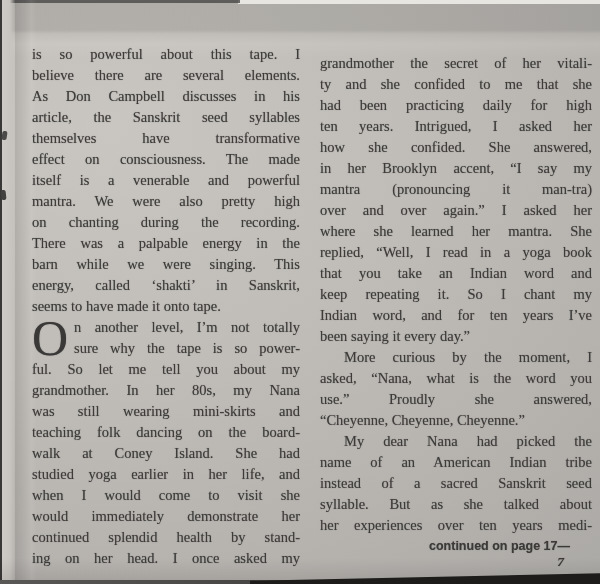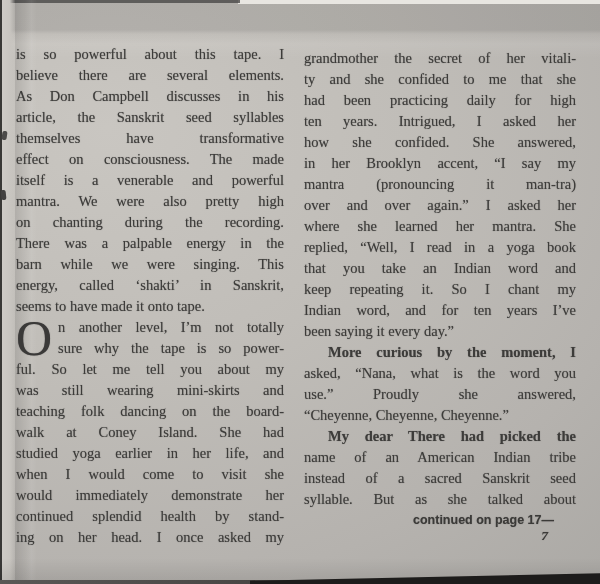--- a/index.html
+++ b/index.html
@@ -21,33 +21,34 @@
   .crease-left{position:absolute;left:15px;top:0;width:22px;height:100%;
      background:linear-gradient(90deg,rgba(0,0,0,0.10) 0%,rgba(0,0,0,0.03) 45%,rgba(255,255,255,0.06) 75%,rgba(0,0,0,0) 100%);}
   .tick-mark-1{position:absolute;left:2px;top:131px;width:5px;height:9px;background:#4b4a48;border-radius:2px;transform:rotate(8deg);}
   .tick-mark-2{position:absolute;left:1px;top:190px;width:5px;height:10px;background:#424140;border-radius:2px;transform:rotate(-6deg);}
   .edge-bottom-left{position:absolute;left:0;bottom:0;width:300px;height:4px;background:linear-gradient(90deg,#5a5856,#454341);}
   .edge-bottom-right{position:absolute;left:250px;right:0;bottom:0;height:13px;background:#1d1c1b;
      clip-path:polygon(0 75%,100% 18%,100% 100%,0 100%);}
   .shadow-bottom{position:absolute;left:0;right:0;bottom:0;height:26px;background:linear-gradient(180deg,rgba(0,0,0,0) 0%,rgba(0,0,0,0.10) 100%);}
   
   .content{
-    position:absolute;left:16px;top:44px;right:8px;
+    position:absolute;left:32px;top:44px;right:8px;
     display:flex;
+    align-items:flex-end;
   }
   .col{color:#3d3c3a;text-shadow:0 0 1px rgba(61,60,58,0.55);}
   .col-left{width:268px;margin-right:20px;}
   .col-right{width:272px;margin-top:4px;}
   .line{
     font-size:14.5px;line-height:21px;
     text-align:justify;text-align-last:justify;
     white-space:normal;
   }
   .line[data-flag="ragged"]{text-align-last:left;}
-  .line[data-flag="indent"]{padding-left:24px;font-weight:bold;}
+  .line[data-flag="indent"]{padding-left:24px;}
   .dropcap-block{position:relative;}
   .dropcap{
     float:left;width:42px;height:42px;
     font-size:50px;line-height:42px;
     text-align:left;color:#3a3938;
     text-shadow:0 0 1px rgba(58,57,56,0.6);
   }
   .continued{
     margin-top:2px;margin-right:22px;
     font-family:"Liberation Sans","DejaVu Sans",sans-serif;
@@ -91,20 +92,21 @@
       <div class="line" data-flag="justify">energy, called ‘shakti’ in Sanskrit,</div>
       <div class="line" data-flag="ragged">seems to have made it onto tape.</div>
 
       <div class="dropcap-block">
         <span class="dropcap">O</span>
         <div class="line" data-flag="justify">n another level, I’m not totally</div>
         <div class="line" data-flag="justify">sure why the tape is so power-</div>
       </div>
 
       <div class="line" data-flag="justify">ful.  So let me tell you about my</div>
+      <div class="line" data-flag="justify">grandmother.  In her 80s, my Nana</div>
       <div class="line" data-flag="justify">was still wearing mini-skirts and</div>
       <div class="line" data-flag="justify">teaching folk dancing on the board-</div>
       <div class="line" data-flag="justify">walk at Coney Island.  She had</div>
       <div class="line" data-flag="justify">studied yoga earlier in her life, and</div>
       <div class="line" data-flag="justify">when I would come to visit she</div>
       <div class="line" data-flag="justify">would immediately demonstrate her</div>
       <div class="line" data-flag="justify">continued splendid health by stand-</div>
       <div class="line" data-flag="justify">ing on her head.  I once asked my</div>
     </div>
 
@@ -120,24 +122,25 @@
       <div class="line" data-flag="justify">where she learned her mantra.  She</div>
       <div class="line" data-flag="justify">replied, “Well, I read in a yoga book</div>
       <div class="line" data-flag="justify">that you take an Indian word and</div>
       <div class="line" data-flag="justify">keep repeating it.  So I chant my</div>
       <div class="line" data-flag="justify">Indian word, and for ten years I’ve</div>
       <div class="line" data-flag="ragged">been saying it every day.”</div>
       <div class="line" data-flag="indent">More curious by the moment, I</div>
       <div class="line" data-flag="justify">asked, “Nana, what is the word you</div>
       <div class="line" data-flag="justify">use.”  Proudly she answered,</div>
       <div class="line" data-flag="ragged">“Cheyenne, Cheyenne, Cheyenne.”</div>
-      <div class="line" data-flag="indent">My dear There had picked the</div>
+      <div class="line" data-flag="indent">My dear Nana had picked the</div>
       <div class="line" data-flag="justify">name of an American Indian tribe</div>
       <div class="line" data-flag="justify">instead of a sacred Sanskrit seed</div>
       <div class="line" data-flag="justify">syllable.  But as she talked about</div>
+      <div class="line" data-flag="justify">her experiences over ten years medi-</div>
 
       <div class="continued">continued on page 17—</div>
       <div class="page-number">7</div>
     </div>
 
   </div>
 
   <div class="shadow-bottom"></div>
   <div class="edge-bottom-left"></div>
   <div class="edge-bottom-right"></div>

